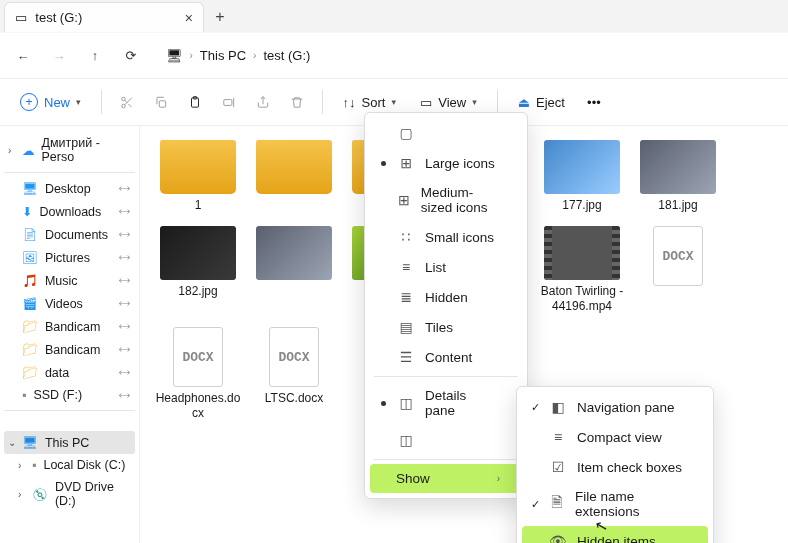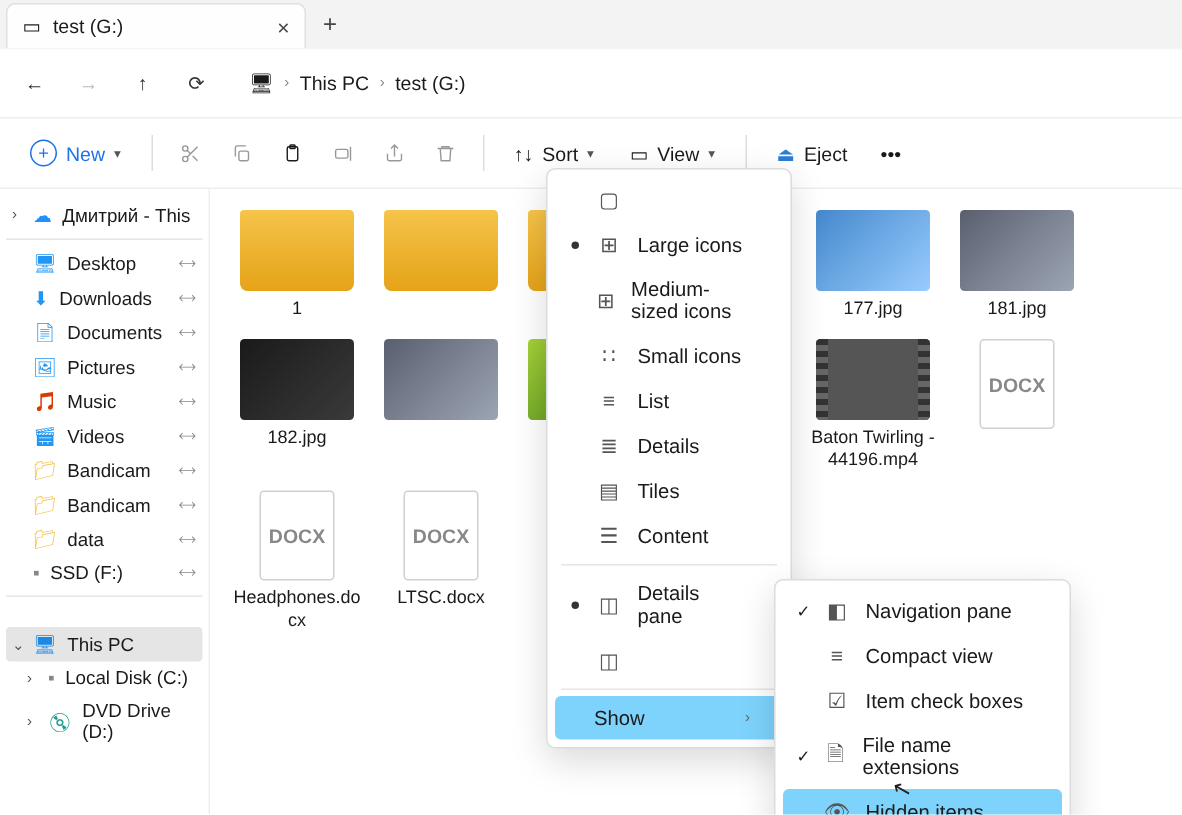--- a/index.html
+++ b/index.html
@@ -34,34 +34,34 @@
 .sb-item .pin { margin-left: auto; font-size: 11px; color: #888; transform: rotate(45deg); }
 .sb-hr { border: none; border-top: 1px solid #e5e5e5; margin: 4px 0; }
 .sb-spacer { height: 16px; }
 
 .content { flex: 1; padding: 14px 14px; position: relative; overflow: hidden; }
 .grid { display: flex; flex-wrap: wrap; gap: 14px 8px; align-content: flex-start; }
 .item { width: 88px; display: flex; flex-direction: column; align-items: center; gap: 4px; text-align: center; font-size: 12px; }
 .item .thumb { width: 76px; height: 54px; background: #d6d6d6; border-radius: 3px; display: flex; align-items: center; justify-content: center; overflow: hidden; position: relative; }
 .item .thumb.folder { background: linear-gradient(#f5c44a,#e5a318); border-radius: 3px 3px 5px 5px; }
 .item .thumb.folder::before { content:''; position:absolute; top:-6px; left:0; width:28px; height:8px; background:#f5c44a; border-radius:3px 3px 0 0; }
-.item .thumb.docx { background:#fff; border:1px solid #d0d0d0; font-size:13px; font-weight:600; color:#888; width:50px; height:60px; }
+.item .thumb.docx { background:#fff; border:1px solid #d0d0d0; font-size:13px; font-weight:600; color:#888; width:50px; height:60px;font-family:Liberation Mono, monospace; }
 .item .thumb.img1 { background:linear-gradient(135deg,#5a5f6e,#9ca5b5); }
 .item .thumb.img2 { background:linear-gradient(135deg,#1a1a1a,#3a3a3a); }
 .item .thumb.img3 { background:linear-gradient(135deg,#a5d238,#3a7a1a); }
 .item .thumb.img4 { background:linear-gradient(135deg,#6a1515,#c52a2a); }
 .item .thumb.img5 { background:linear-gradient(135deg,#4488cc,#99ccff); }
 .item .thumb.video { background:#555; position:relative; }
 .item .thumb.video::before, .item .thumb.video::after { content:''; position:absolute; top:0; bottom:0; width:8px; background:repeating-linear-gradient(#333 0 4px,#666 4px 8px); }
 .item .thumb.video::before { left:0; } .item .thumb.video::after { right:0; }
 .item .name { line-height: 1.2; word-break: break-word; max-width: 88px; }
 
 .menu { position: absolute; background:#fff; border:1px solid #dcdcdc; border-radius:6px; box-shadow:0 8px 24px rgba(0,0,0,.15); padding:5px; z-index: 100; }
 .menu .mi { display:flex; align-items:center; gap:11px; padding:7px 22px 7px 28px; border-radius:4px; font-size:13.5px; position:relative; }
-.menu .mi:hover, .menu .mi.hov { background:#7dd3fc; }
+.menu .mi:hover, .menu .mi.hov { background:#bef264; }
 .menu .mi .check { position:absolute; left:9px; font-size:11px; }
 .menu .mi .bullet { position:absolute; left:11px; width:5px; height:5px; background:#333; border-radius:50%; }
 .menu .mi .sub { margin-left:auto; font-size:10px; color:#666; }
 .menu .hr { border:none; border-top:1px solid #e5e5e5; margin:4px 4px; }
 .menu1 { top:112px; left:364px; width:164px; }
 .menu2 { top:386px; left:516px; width:198px; }
 
 .mi-icon { width:16px; height:16px; display:flex; align-items:center; justify-content:center; color:#555; font-size:14px; }
 
 .cursor-arrow { position:absolute; top:517px; left:595px; z-index:200; font-size:15px; color:#222; transform:rotate(-15deg); }
@@ -154,21 +154,21 @@
       <span>Eject</span>
   </div>
   <div class="icon-cmd cmd">•••</div>
 </div>
 
 <div class="main">
   <div class="sidebar">
     <div class="sb-item">
       <span class="exp">›</span>
       <span style="color:#1e90ff">☁︎</span>
-      <span>Дмитрий - This</span>
+      <span>Дмитрий - Perso</span>
     </div>
     <hr class="sb-hr">
     <div id="sb-items">
         <div class="sb-item">
           <span style="color:#2196f3">🖥︎</span>
           <span>Desktop</span>
           <span class="pin">⤢︎</span>
         </div>
         <div class="sb-item">
           <span style="color:#2196f3">⬇︎</span>
@@ -313,21 +313,21 @@
       <div class="mi">
         <span class="mi-icon">∷︎</span>
         <span>Small icons</span>
       </div>
       <div class="mi">
         <span class="mi-icon">≡︎</span>
         <span>List</span>
       </div>
       <div class="mi">
         <span class="mi-icon">≣︎</span>
-        <span>Details</span>
+        <span>Hidden</span>
       </div>
       <div class="mi">
         <span class="mi-icon">▤︎</span>
         <span>Tiles</span>
       </div>
       <div class="mi">
         <span class="mi-icon">☰︎</span>
         <span>Content</span>
       </div>
     </div>

